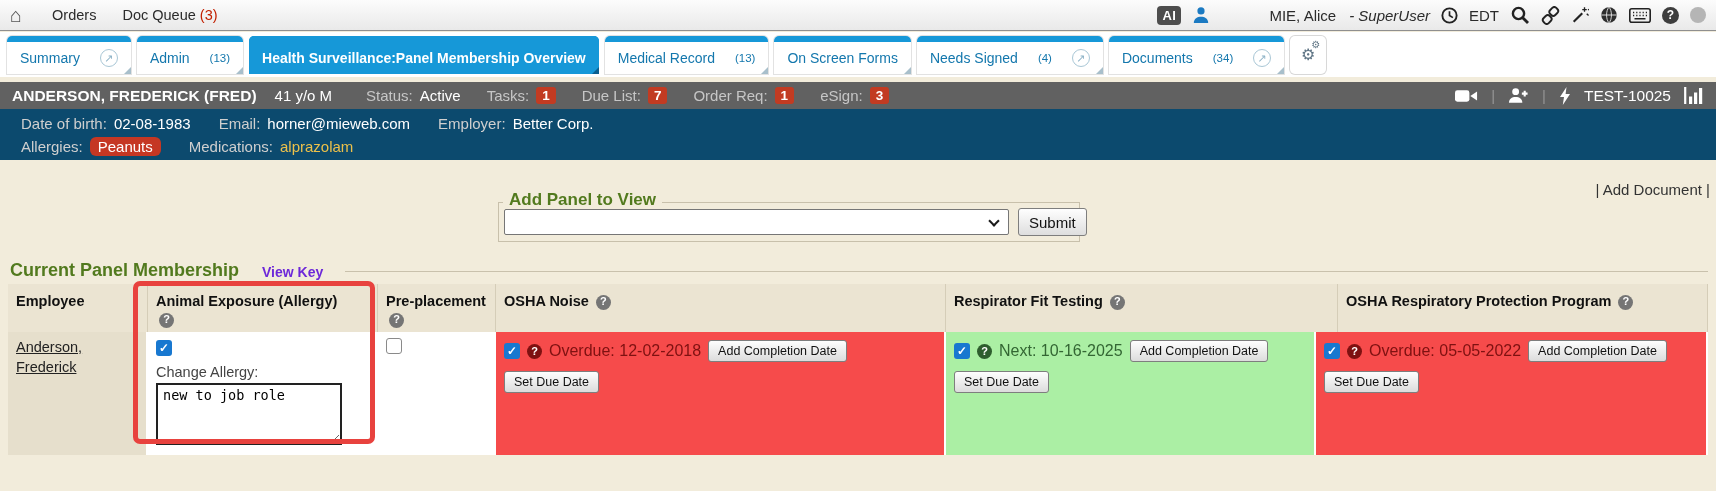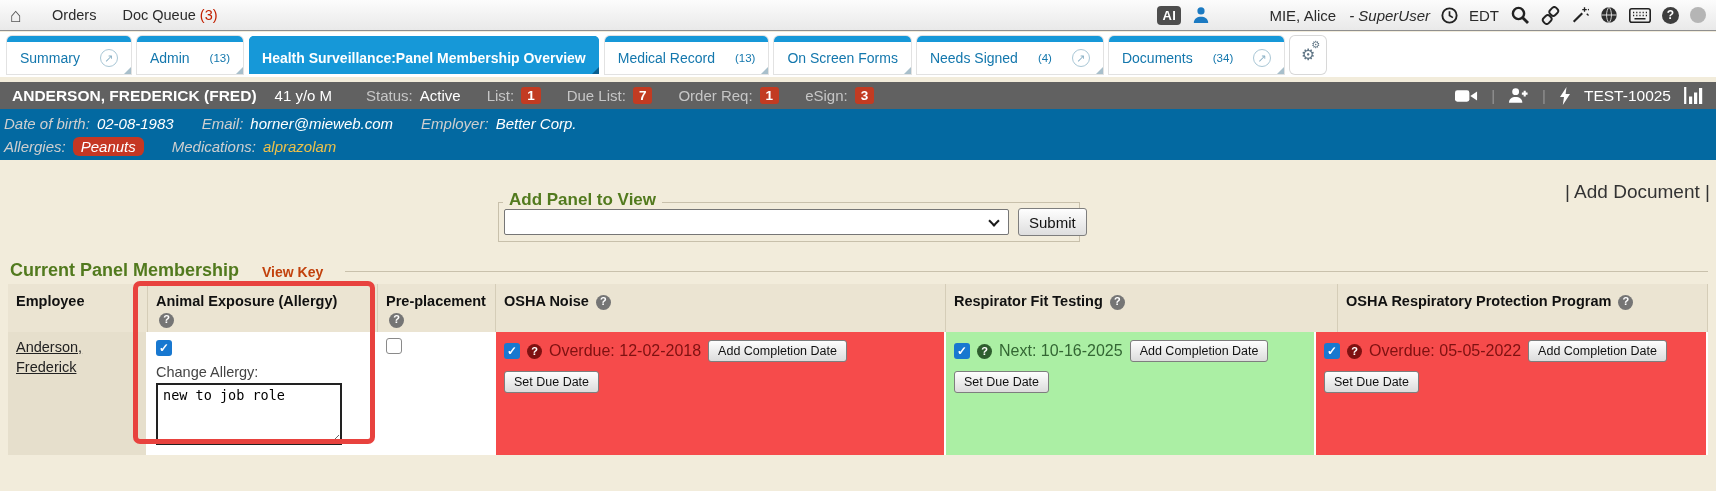--- a/index.html
+++ b/index.html
@@ -51,47 +51,47 @@
   .p-age { margin-right:34px; }
   .p-label { color:#c6c6c6; margin-right:7px; }
   .p-val { color:#fff; margin-right:26px; }
   .badge { background:#c23b22; color:#fff; font-weight:bold; font-size:13.5px; border-radius:3px;
     padding:1px 6px; margin-right:26px; }
   .pb-right { margin-left:auto; display:flex; align-items:center; gap:13px; }
   .pb-sep { color:#949494; font-size:15px; }
   .p-id { font-size:15.5px; }
 
   
-  .infobar { position:absolute; top:109px; left:0; right:0; height:51px; background:#0369a1;
-    color:#fff; font-size:15px; padding:3px 4px;font-style:italic; }
+  .infobar { position:absolute; top:109px; left:0; right:0; height:51px; background:#0c4a6e;
+    color:#fff; font-size:15px; padding:3px 21px; }
   .info-row { display:flex; align-items:center; height:23px; white-space:nowrap; }
   .i-label { color:#cfcfcf; margin-right:7px; }
   .i-val { color:#fff; margin-right:28px; }
   .allergy-badge { background:#c53723; color:#fff; padding:1px 8px; border-radius:6px; margin-right:28px; }
   .med-val { color:#ecc04a; }
 
   
   .content { position:absolute; top:160px; left:0; right:0; bottom:0; }
-  .add-doc { position:absolute; top:21px; right:6px; font-size:19px; color:#333; cursor:pointer; text-decoration:none; }
+  .add-doc { position:absolute; top:21px; right:6px; font-size:15px; color:#333; cursor:pointer; text-decoration:none; }
 
   .fieldset { position:absolute; left:498px; top:42px; width:582px; height:40px;
     border:1px solid #c8c0ab; border-top:1px solid #c8c0ab; }
   .fieldset-legend { position:absolute; top:-13px; left:4px; background:#f2ecdb; padding:0 6px;
     color:#527a1e; font-weight:bold; font-size:17px; }
   .select { position:absolute; left:5px; top:6px; width:505px; height:26px; background:#fff;
     border:1px solid #767676; border-radius:2px; display:flex; align-items:center; cursor:pointer; }
   .select .sel-val { flex:1; font-size:14px; padding:0 6px; color:#222; }
   .select .chev { width:8px; height:8px; border-right:2px solid #1a1a1a; border-bottom:2px solid #1a1a1a;
     transform:rotate(45deg); margin:-3px 10px 0 0; }
   .submit-btn { position:absolute; left:519px; top:5px; height:28px; padding:0 10px; font-size:15px;
     font-family:"Liberation Sans",sans-serif; background:linear-gradient(#fefefe,#dedede);
     border:1px solid #7e7e7e; border-radius:3px; color:#111; cursor:pointer; }
 
   .cpm-title { position:absolute; left:10px; top:100px; font-size:18px; font-weight:bold; color:#527a1e; }
-  .view-key { position:absolute; left:262px; top:104px; font-size:14px; font-weight:bold; color:#c2410c; cursor:pointer;text-align:center; }
+  .view-key { position:absolute; left:262px; top:104px; font-size:14px; font-weight:bold; color:#6d28d9; cursor:pointer;text-align:center; }
   .cpm-line { position:absolute; left:345px; right:8px; top:111px; border-top:1px solid #c9c1ac; }
 
   
   .tbl { position:absolute; left:8px; top:124px; width:1700px; }
   .thead { display:flex; background:#ebe4d2; }
   .th { padding:8px 8px 4px 8px; font-size:14.5px; font-weight:bold; color:#111;
     border-right:1px solid #d5cdb8; line-height:1.25; }
   .th .help { margin-left:3px; }
   .col0 { flex:0 0 140px; } .col1 { flex:0 0 230px; } .col2 { flex:0 0 118px; }
   .col3 { flex:0 0 450px; } .col4 { flex:0 0 370px; } .col5 { flex:1 1 auto; }
@@ -221,21 +221,21 @@
     <span class="g1">⚙</span>
     <span class="g2">⚙</span>
   </div>
 </div>
 
 <div class="patientbar">
   <span class="p-name">ANDERSON, FREDERICK (FRED)</span>
   <span class="p-age">41 y/o M</span>
   <span class="p-label">Status:</span>
   <span class="p-val">Active</span>
-  <span class="p-label">List:</span>
+  <span class="p-label">Tasks:</span>
   <span class="badge">1</span>
   <span class="p-label">Due List:</span>
   <span class="badge">7</span>
   <span class="p-label">Order Req:</span>
   <span class="badge">1</span>
   <span class="p-label">eSign:</span>
   <span class="badge">3</span>
   <div class="pb-right">
     <span>
         <svg width="23" height="14" viewBox="0 0 24 14">

